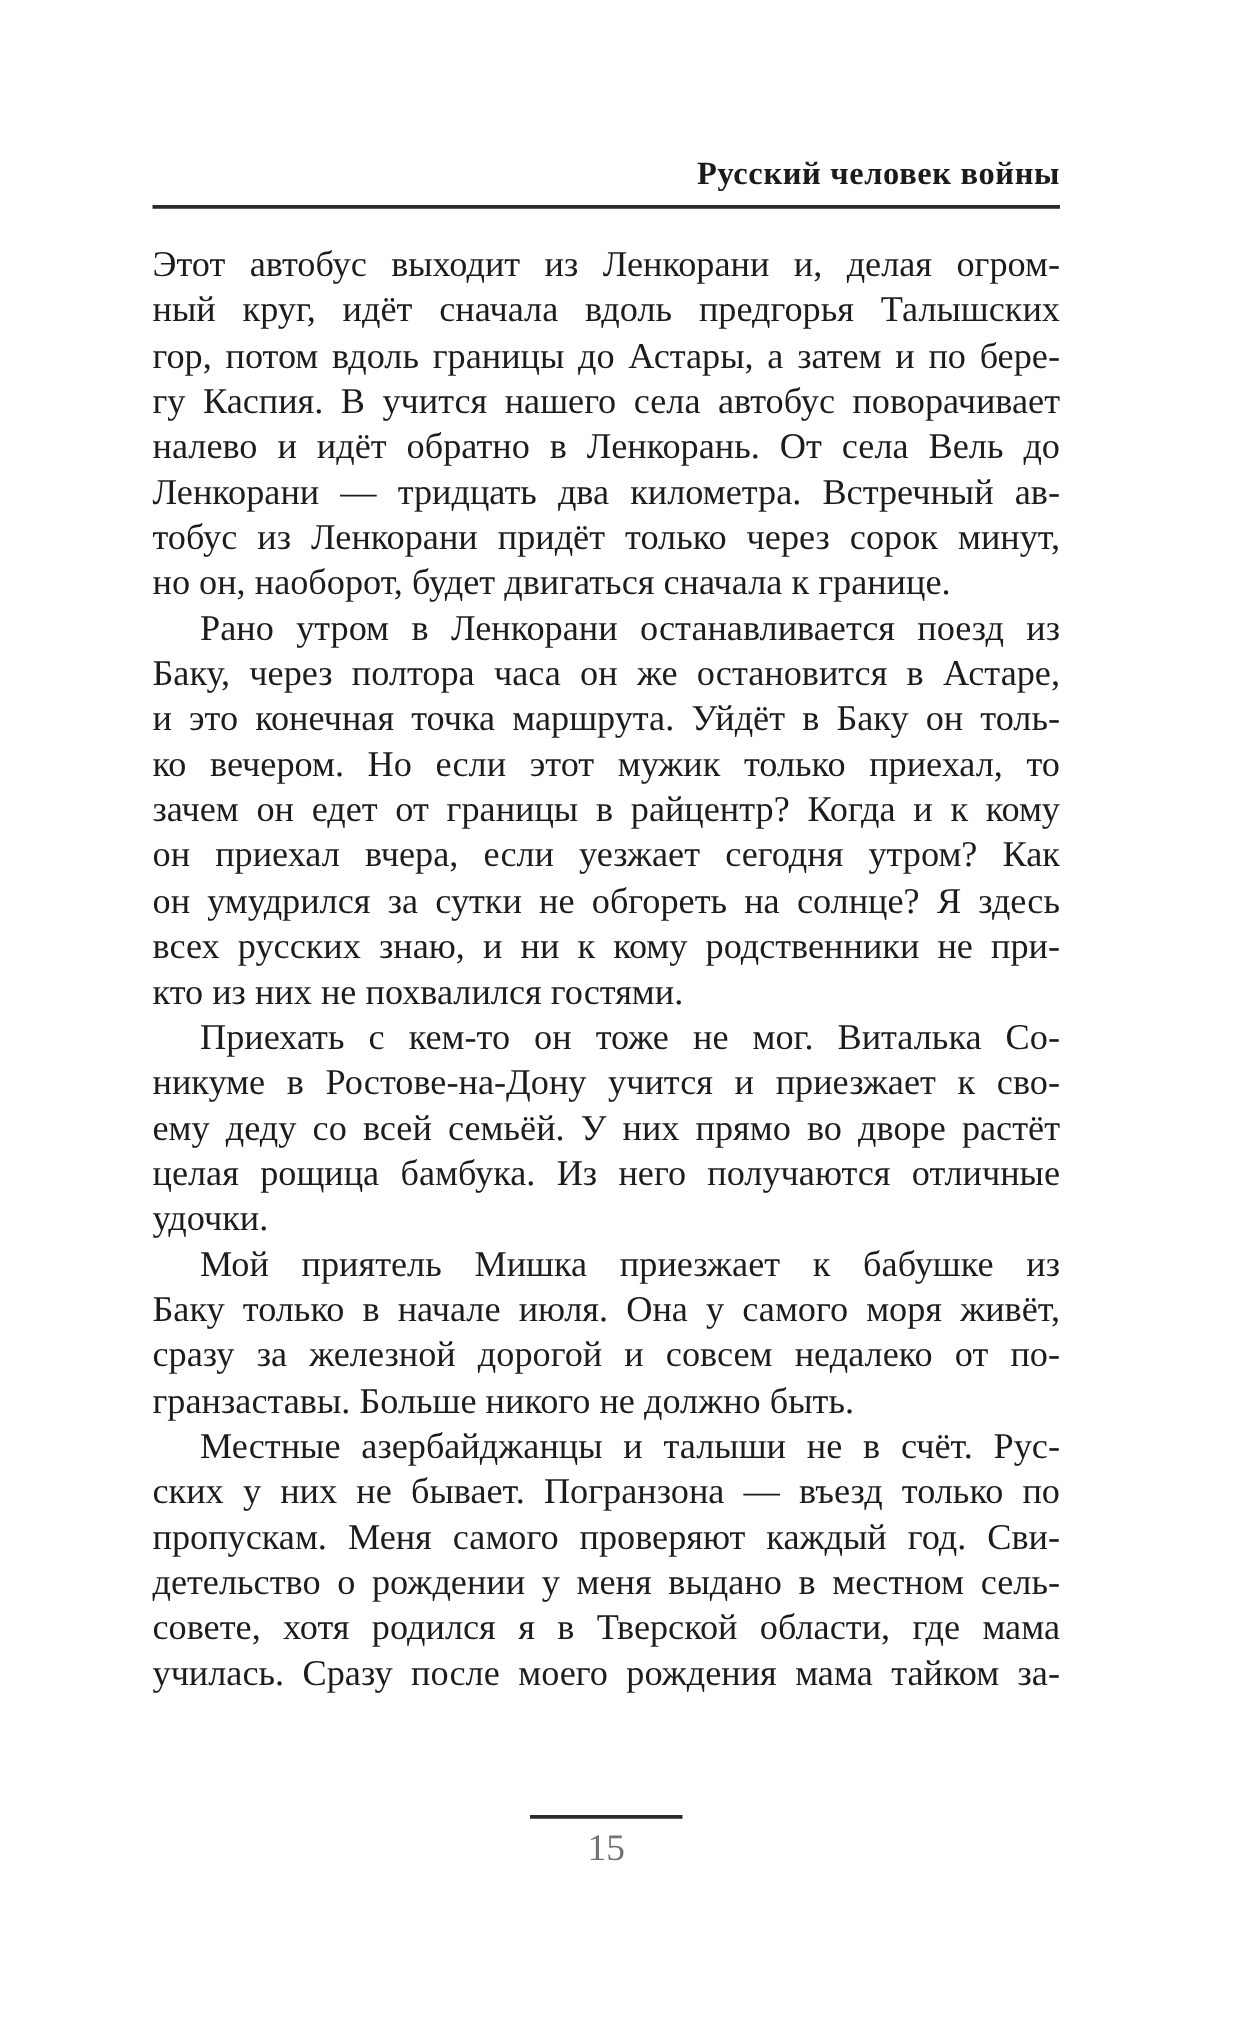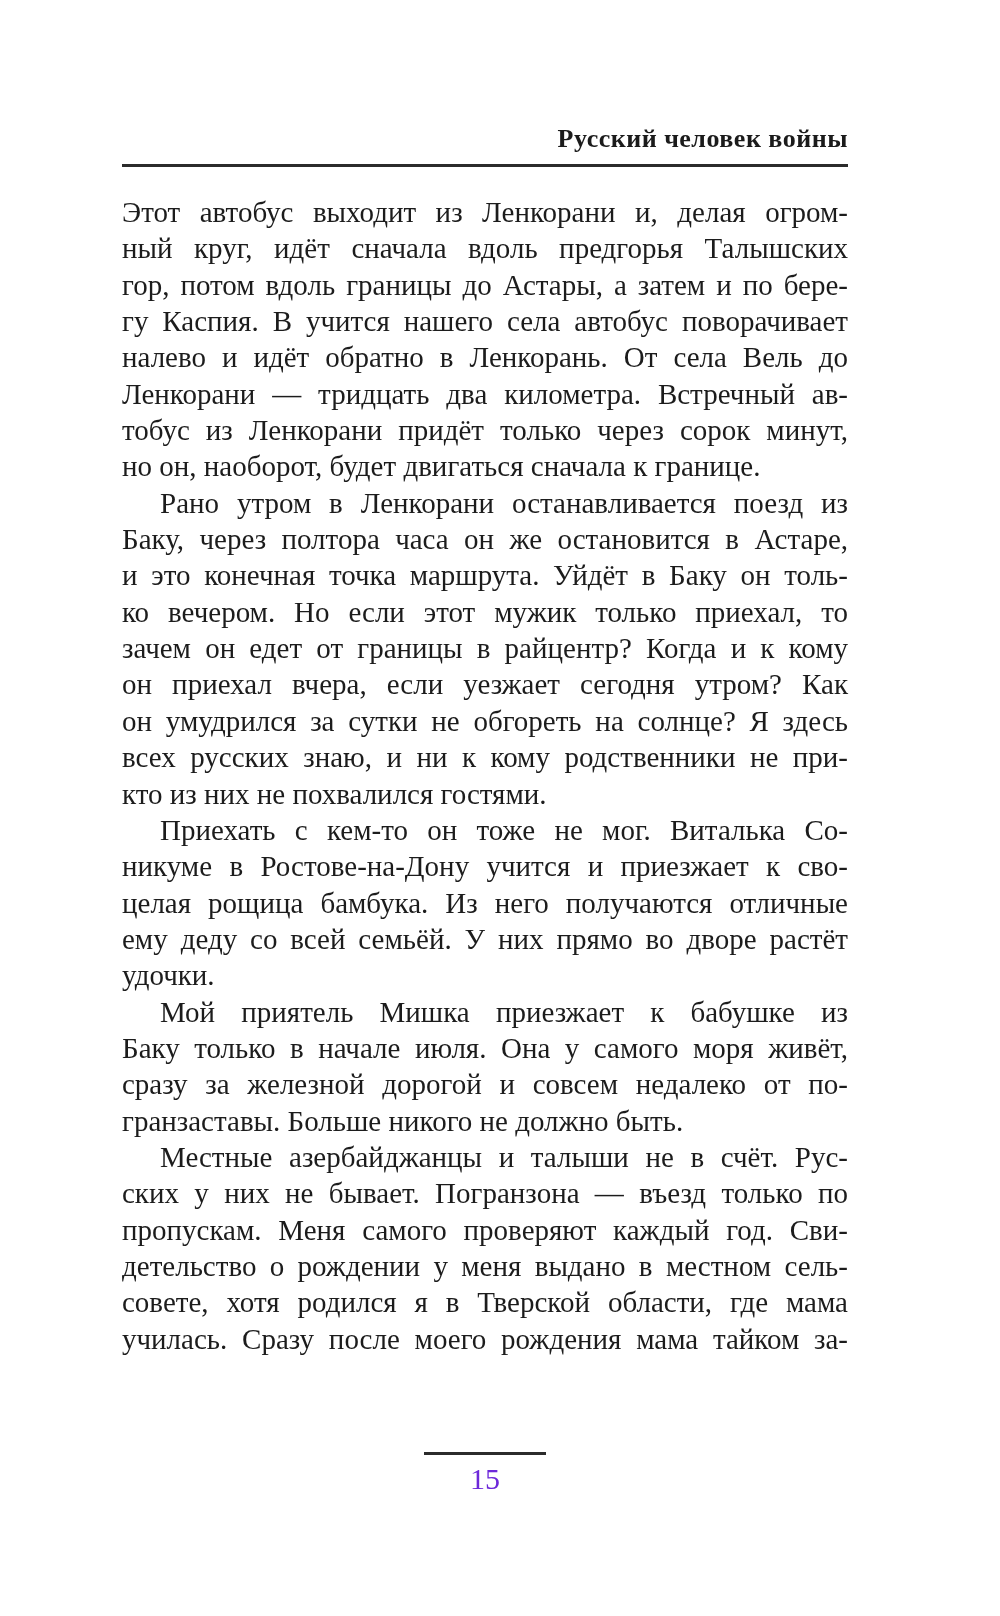--- a/index.html
+++ b/index.html
@@ -65,21 +65,21 @@
     background: #2b2b2b;
   }
   .page-number {
     position: absolute;
     left: 122px;
     top: 1462px;
     width: 726px;
     text-align: center;
     font-size: 30px;
     line-height: 34px;
-    color: #6d28d9;
+    color: #737373;
   }
 </style>
 </head>
 <body>
 
 <div class="page">
 
   <div class="running-header">
     <span>Русский человек войны</span>
   </div>
@@ -99,22 +99,22 @@
       <div class="text-line">Баку, через полтора часа он же остановится в Астаре,</div>
       <div class="text-line">и это конечная точка маршрута. Уйдёт в Баку он толь-</div>
       <div class="text-line">ко вечером. Но если этот мужик только приехал, то</div>
       <div class="text-line">зачем он едет от границы в райцентр? Когда и к кому</div>
       <div class="text-line">он приехал вчера, если уезжает сегодня утром? Как</div>
       <div class="text-line">он умудрился за сутки не обгореть на солнце? Я здесь</div>
       <div class="text-line">всех русских знаю, и ни к кому родственники не при-</div>
       <div class="text-line para-end">кто из них не похвалился гостями.</div>
       <div class="text-line indent">Приехать с кем-то он тоже не мог. Виталька Со-</div>
       <div class="text-line">никуме в Ростове-на-Дону учится и приезжает к сво-</div>
+      <div class="text-line">ему деду со всей семьёй. У них прямо во дворе растёт</div>
       <div class="text-line">целая рощица бамбука. Из него получаются отличные</div>
-      <div class="text-line">ему деду со всей семьёй. У них прямо во дворе растёт</div>
       <div class="text-line para-end">удочки.</div>
       <div class="text-line indent">Мой приятель Мишка приезжает к бабушке из</div>
       <div class="text-line">Баку только в начале июля. Она у самого моря живёт,</div>
       <div class="text-line">сразу за железной дорогой и совсем недалеко от по-</div>
       <div class="text-line para-end">гранзаставы. Больше никого не должно быть.</div>
       <div class="text-line indent">Местные азербайджанцы и талыши не в счёт. Рус-</div>
       <div class="text-line">ских у них не бывает. Погранзона — въезд только по</div>
       <div class="text-line">пропускам. Меня самого проверяют каждый год. Сви-</div>
       <div class="text-line">детельство о рождении у меня выдано в местном сель-</div>
       <div class="text-line">совете, хотя родился я в Тверской области, где мама</div>

